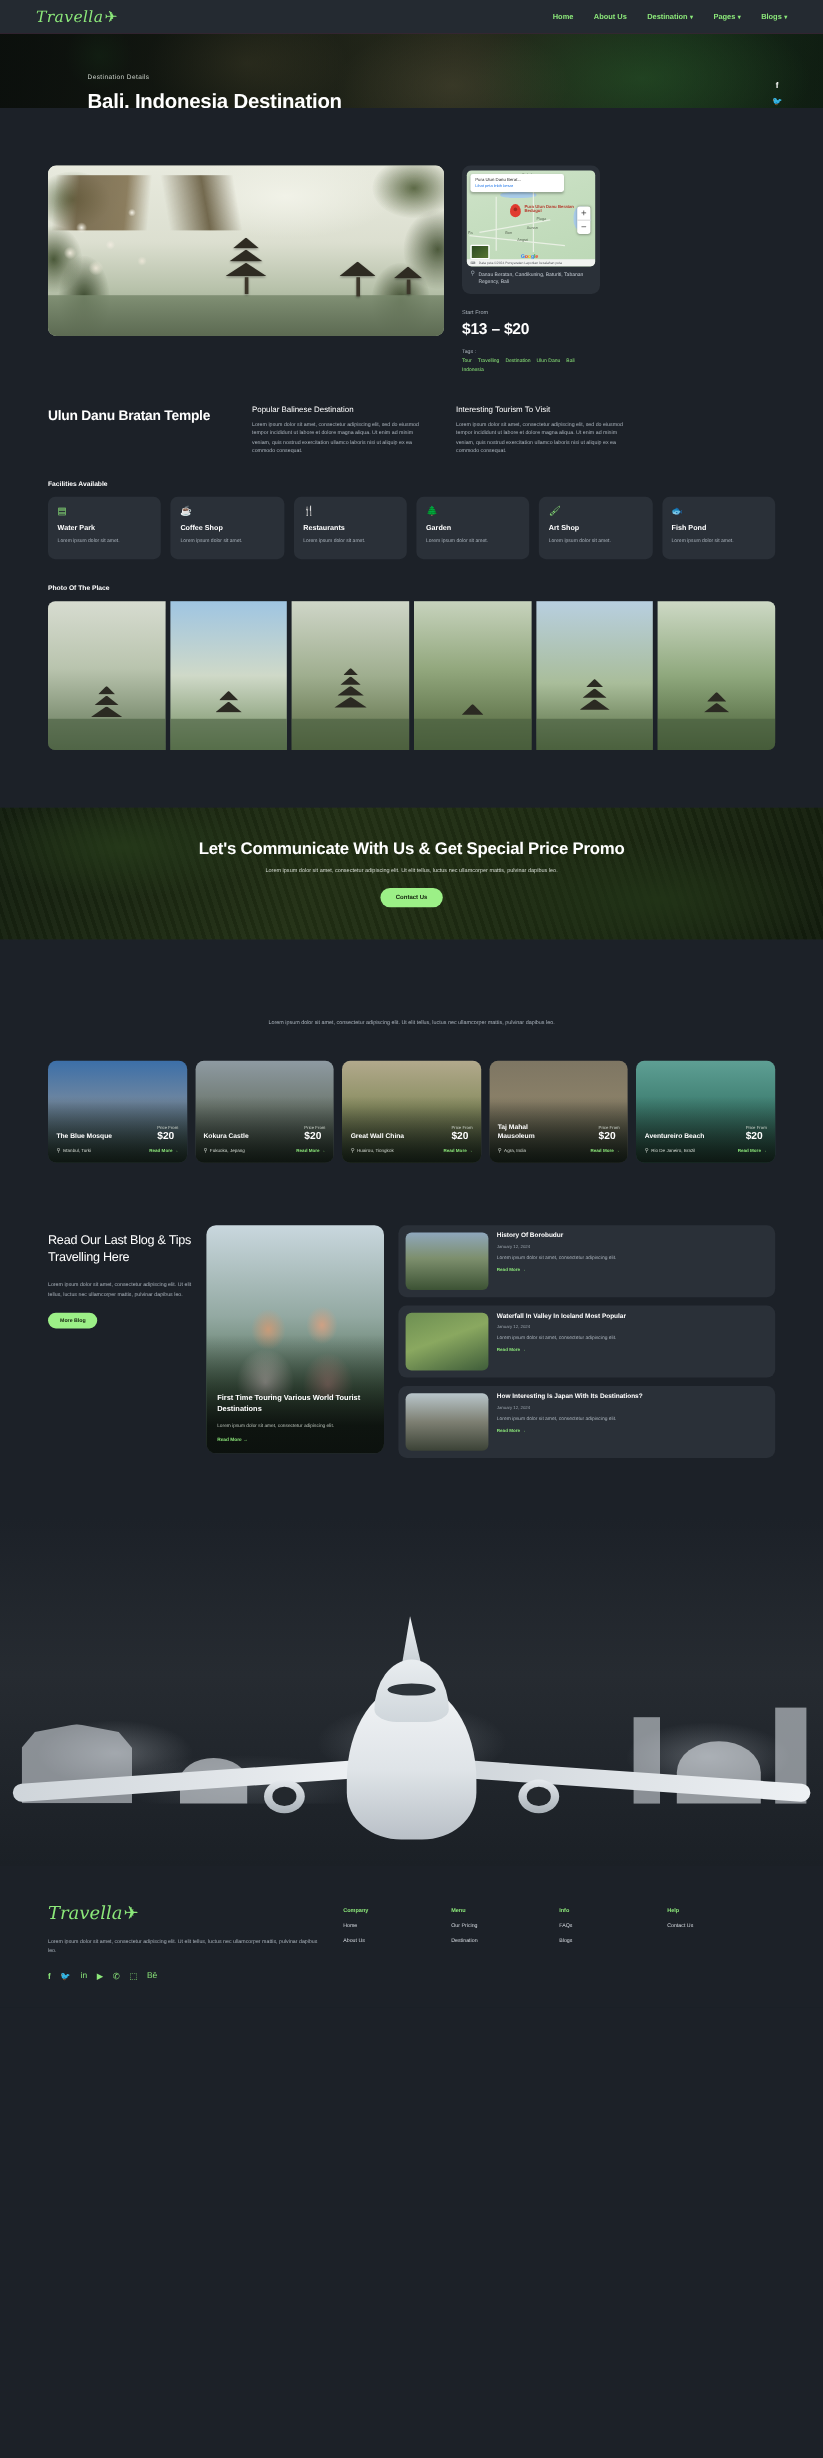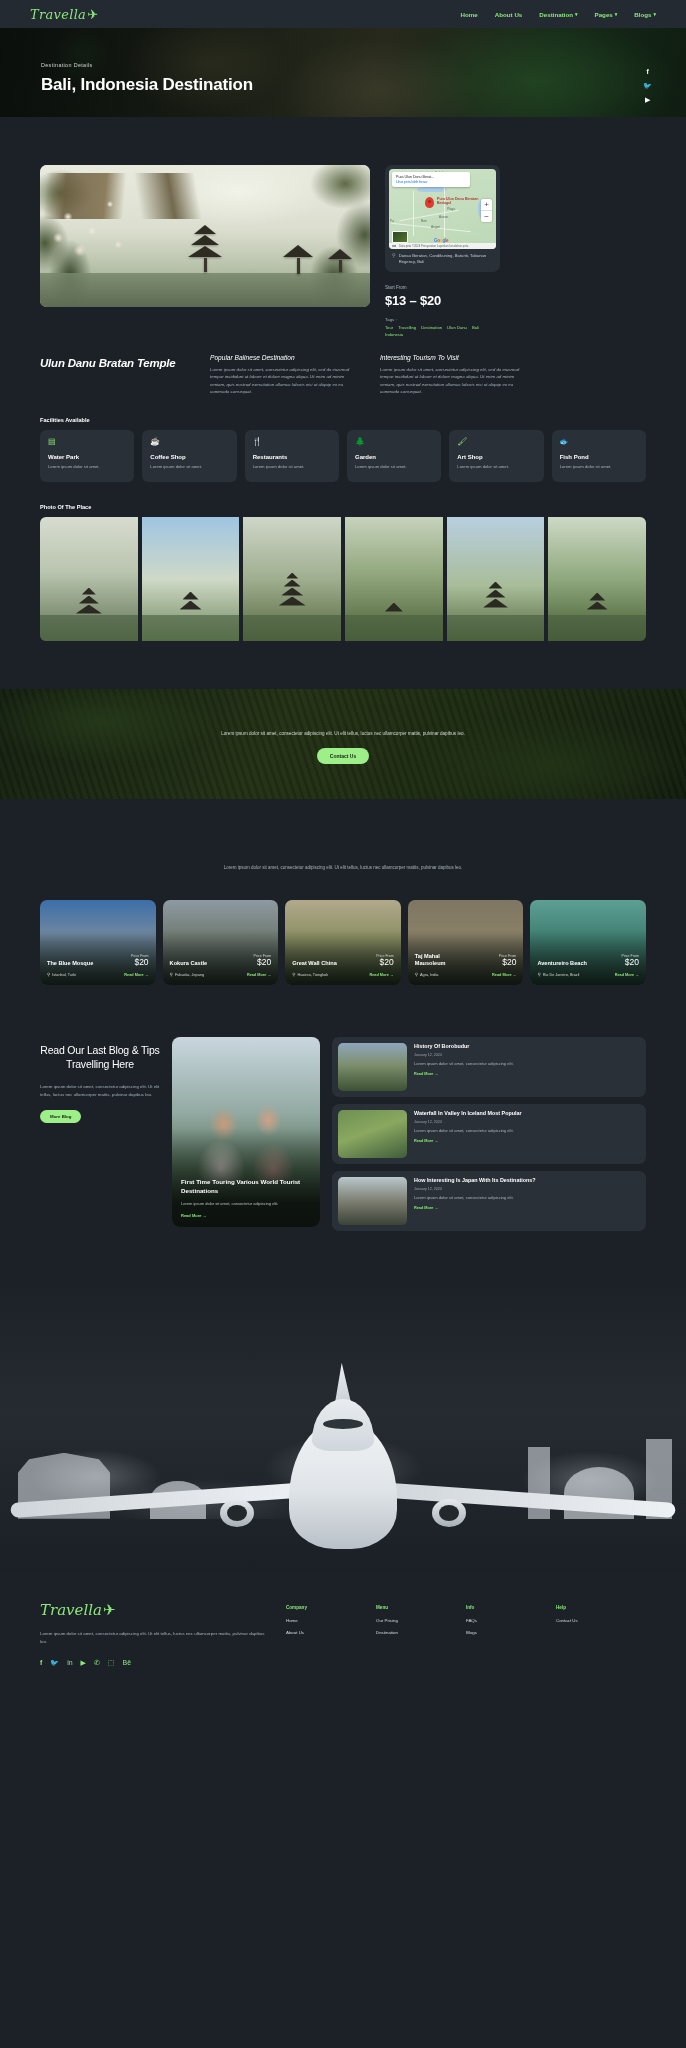--- a/index.html
+++ b/index.html
@@ -41,24 +41,25 @@
     color: #8ce87a;
     display: flex;
     align-items: center;
     gap: 2px;
     white-space: nowrap;
   }
   .caret { font-size: 5px; }
 
   
   .hero {
-    height: 89px;
+    height: 62px;
     position: relative;
     overflow: hidden;
     background: #be185d;
+    padding-left: 32px;
   }
   .hero-bg {
     position: absolute; inset: 0;
     background:
       radial-gradient(ellipse 200px 90px at 78% 60%, rgba(60,130,60,.55), transparent 70%),
       radial-gradient(ellipse 120px 70px at 30% 40%, rgba(120,110,70,.5), transparent 70%),
       radial-gradient(ellipse 150px 80px at 55% 70%, rgba(130,120,85,.45), transparent 65%),
       radial-gradient(circle 40px at 12% 30%, rgba(40,90,40,.6), transparent 70%),
       linear-gradient(100deg, #11170f 0%, #2b2e20 35%, #3a3a27 55%, #1d3a20 80%, #122416 100%);
   }
@@ -249,21 +250,21 @@
   }
   .map-addr .pin-ic { color:#9aa4ae; font-size:5px; line-height:1; }
 
   .start-from { font-size:4.6px; color:#a9b2bb; margin:13px 0 3px; }
   .price { font-size:13px; font-weight:bold; letter-spacing:-.2px; }
   .tags-label { font-size:4.4px; color:#a9b2bb; margin:9px 0 3px; }
   .tags { display:flex; flex-wrap:wrap; gap:2px 5px; }
   .tag { font-size:4.2px; color:#8ce87a; }
 
   .desc-row {
-    display:flex; gap:24px; margin-top:17px;font-style:italic;
+    display:flex; gap:24px; margin-top:28px;
   }
   .place-title {
     width:146px;
     font-size:11.5px;
     font-weight:bold;
     line-height:1.25;
     letter-spacing:-.2px;
     padding-top:2px;
   }
   .desc-col { width:146px; }
@@ -375,30 +376,30 @@
     content:""; position:absolute; inset:0;
     background:linear-gradient(180deg, rgba(0,0,0,0) 35%, rgba(8,14,10,.82) 100%);
   }
   .dest-body {
     position:absolute; left:0; bottom:0; width:100%;
     z-index:2; padding:0 7px 7px;
   }
   .dest-top { display:flex; justify-content:space-between; align-items:flex-end; }
   .dest-name { font-size:5.6px; font-weight:bold; line-height:1.35; max-width:56px; }
   .dest-pf { font-size:3.6px; color:#cfd6cd; text-align:right; }
-  .dest-price { font-size:8.5px; font-weight:normal; text-align:right; line-height:1.1; }
+  .dest-price { font-size:8.5px; font-weight:bold; text-align:left; line-height:1.1; }
   .dest-bot { display:flex; justify-content:space-between; align-items:center; margin-top:5px; }
   .dest-loc { font-size:3.8px; color:#d2d8d0; display:flex; gap:2px; align-items:flex-start; max-width:62px; line-height:1.3; }
   .dest-loc .pin-ic { font-size:4.5px; line-height:1; }
   .read-more { font-size:3.8px; font-weight:bold; color:#8ce87a; white-space:nowrap; }
 
   
   .blog { padding:52px 40px 0; display:flex; gap:12px; }
   .blog-left { width:120px; padding-top:6px; }
-  .blog-h { font-size:10.5px; font-weight:500; line-height:1.35; letter-spacing:-.2px;text-align:center; }
+  .blog-h { font-size:10.5px; font-weight:500; line-height:1.35; letter-spacing:-.2px; }
   .blog-p { font-size:4.4px; color:#a9b2bb; line-height:1.75; margin-top:12px; }
   .btn-small {
     display:inline-block; margin-top:12px;
     background:#9cf087; color:#14240e;
     font-size:4.4px; font-weight:bold;
     padding:4px 10px; border-radius:14px;
   }
   .blog-feature {
     width:148px; height:190px; border-radius:8px;
     position:relative; overflow:hidden;
@@ -734,20 +735,21 @@
           <i style="width:21px;height:8px"></i>
         </div>
       <div class="lake"></div>
     </div>
   </div>
 </div>
 
 <div class="cta">
   <div class="cta-bg"></div>
   <div class="cta-inner">
+    <div class="cta-title">Let's Communicate With Us &amp; Get Special Price Promo</div>
     <div class="cta-sub">Lorem ipsum dolor sit amet, consectetur adipiscing elit. Ut elit tellus, luctus nec ullamcorper mattis, pulvinar dapibus leo.</div>
     <div class="btn-green">Contact Us</div>
   </div>
 </div>
 
 <div class="recent">
   <div class="recent-sub">Lorem ipsum dolor sit amet, consectetur adipiscing elit. Ut elit tellus, luctus nec ullamcorper mattis, pulvinar dapibus leo.</div>
   <div class="dest-row">
 
     <div class="dest-card dc1">

